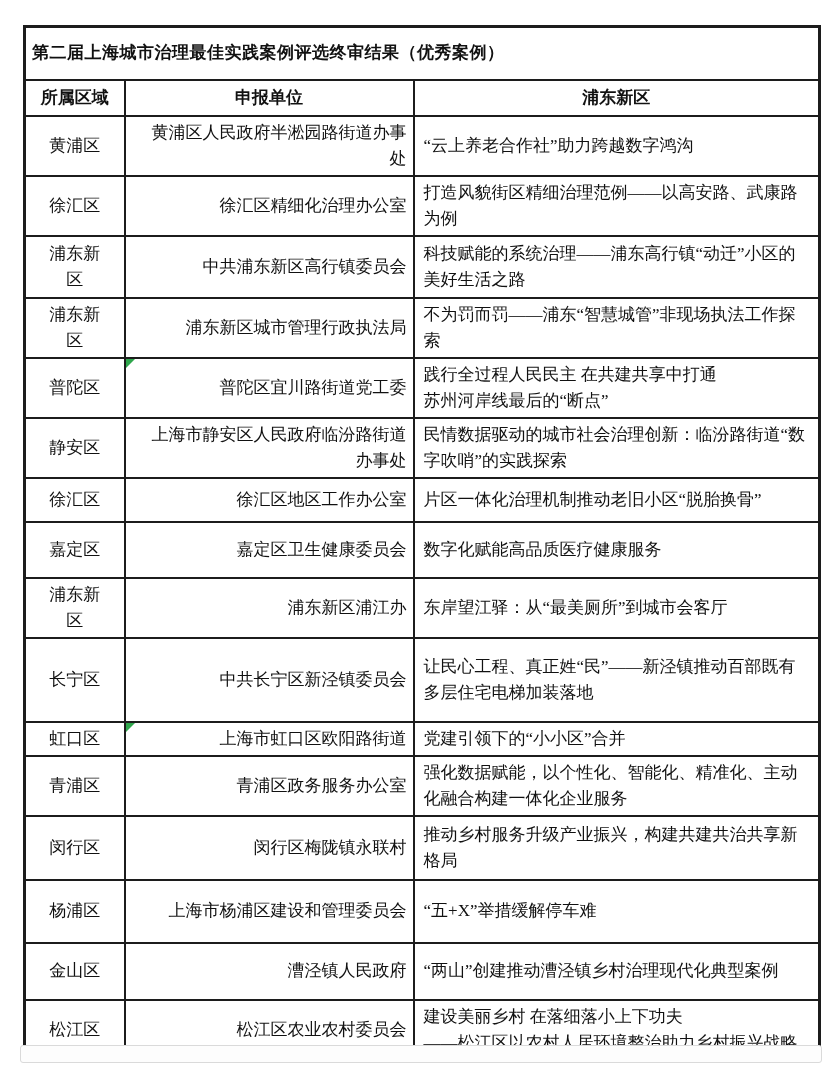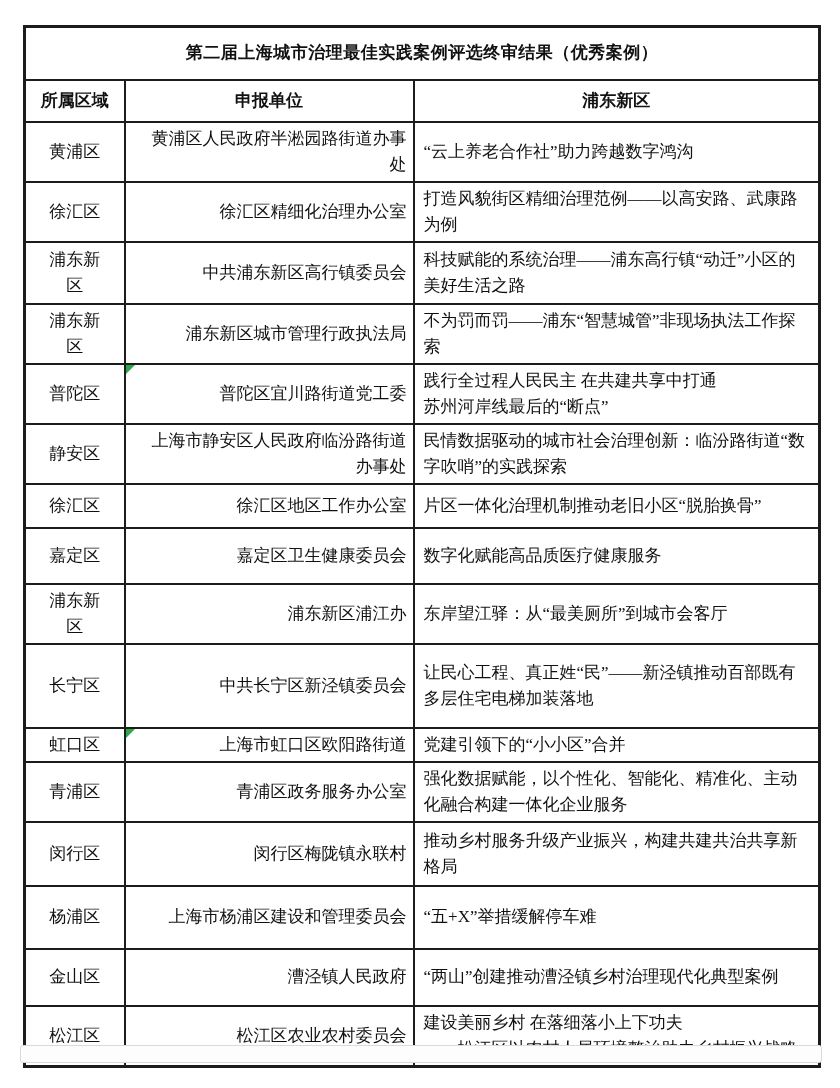--- a/index.html
+++ b/index.html
@@ -17,29 +17,29 @@
   .doc-table td,.doc-table th{
     border:2px solid #1c1c1c;
     vertical-align:middle;
     padding:3px 6px;
     font-size:17px;
     line-height:26px;
     word-break:break-all;
   }
   .doc-table{border:3px solid #1c1c1c;}
   .title-cell{
-    text-align:center;font-weight:bold;font-size:28px;line-height:34px;
+    font-weight:bold;font-size:28px;line-height:34px;
     letter-spacing:0.5px;padding:8px 4px;
   }
   th{font-weight:bold;text-align:center;}
   td.c-district{text-align:center;padding:3px 20px;}
   td.c-unit{text-align:right;position:relative;padding-left:13px;}
   td.c-case{text-align:left;padding-left:9px;white-space:pre-line;}
   
-  tr.hd{height:42px;}
+  tr.hd{height:36px;}
   tr.tt{height:53px;}
   tr.r0{height:51px;} tr.r1{height:54px;} tr.r2{height:62px;} tr.r3{height:56px;}
   tr.r4{height:46px;} tr.r5{height:57px;} tr.r6{height:44px;} tr.r7{height:56px;}
   tr.r8{height:57px;} tr.r9{height:84px;} tr.r10{height:24px;} tr.r11{height:60px;margin-left:26px;}
   tr.r12{height:64px;} tr.r13{height:63px;} tr.r14{height:57px;} tr.r15{height:45px;}
   .flag{
     display:none;position:absolute;top:0;left:0;width:0;height:0;
     border-top:9px solid #2fa64c;border-right:9px solid transparent;
   }
   .footer-strip{

